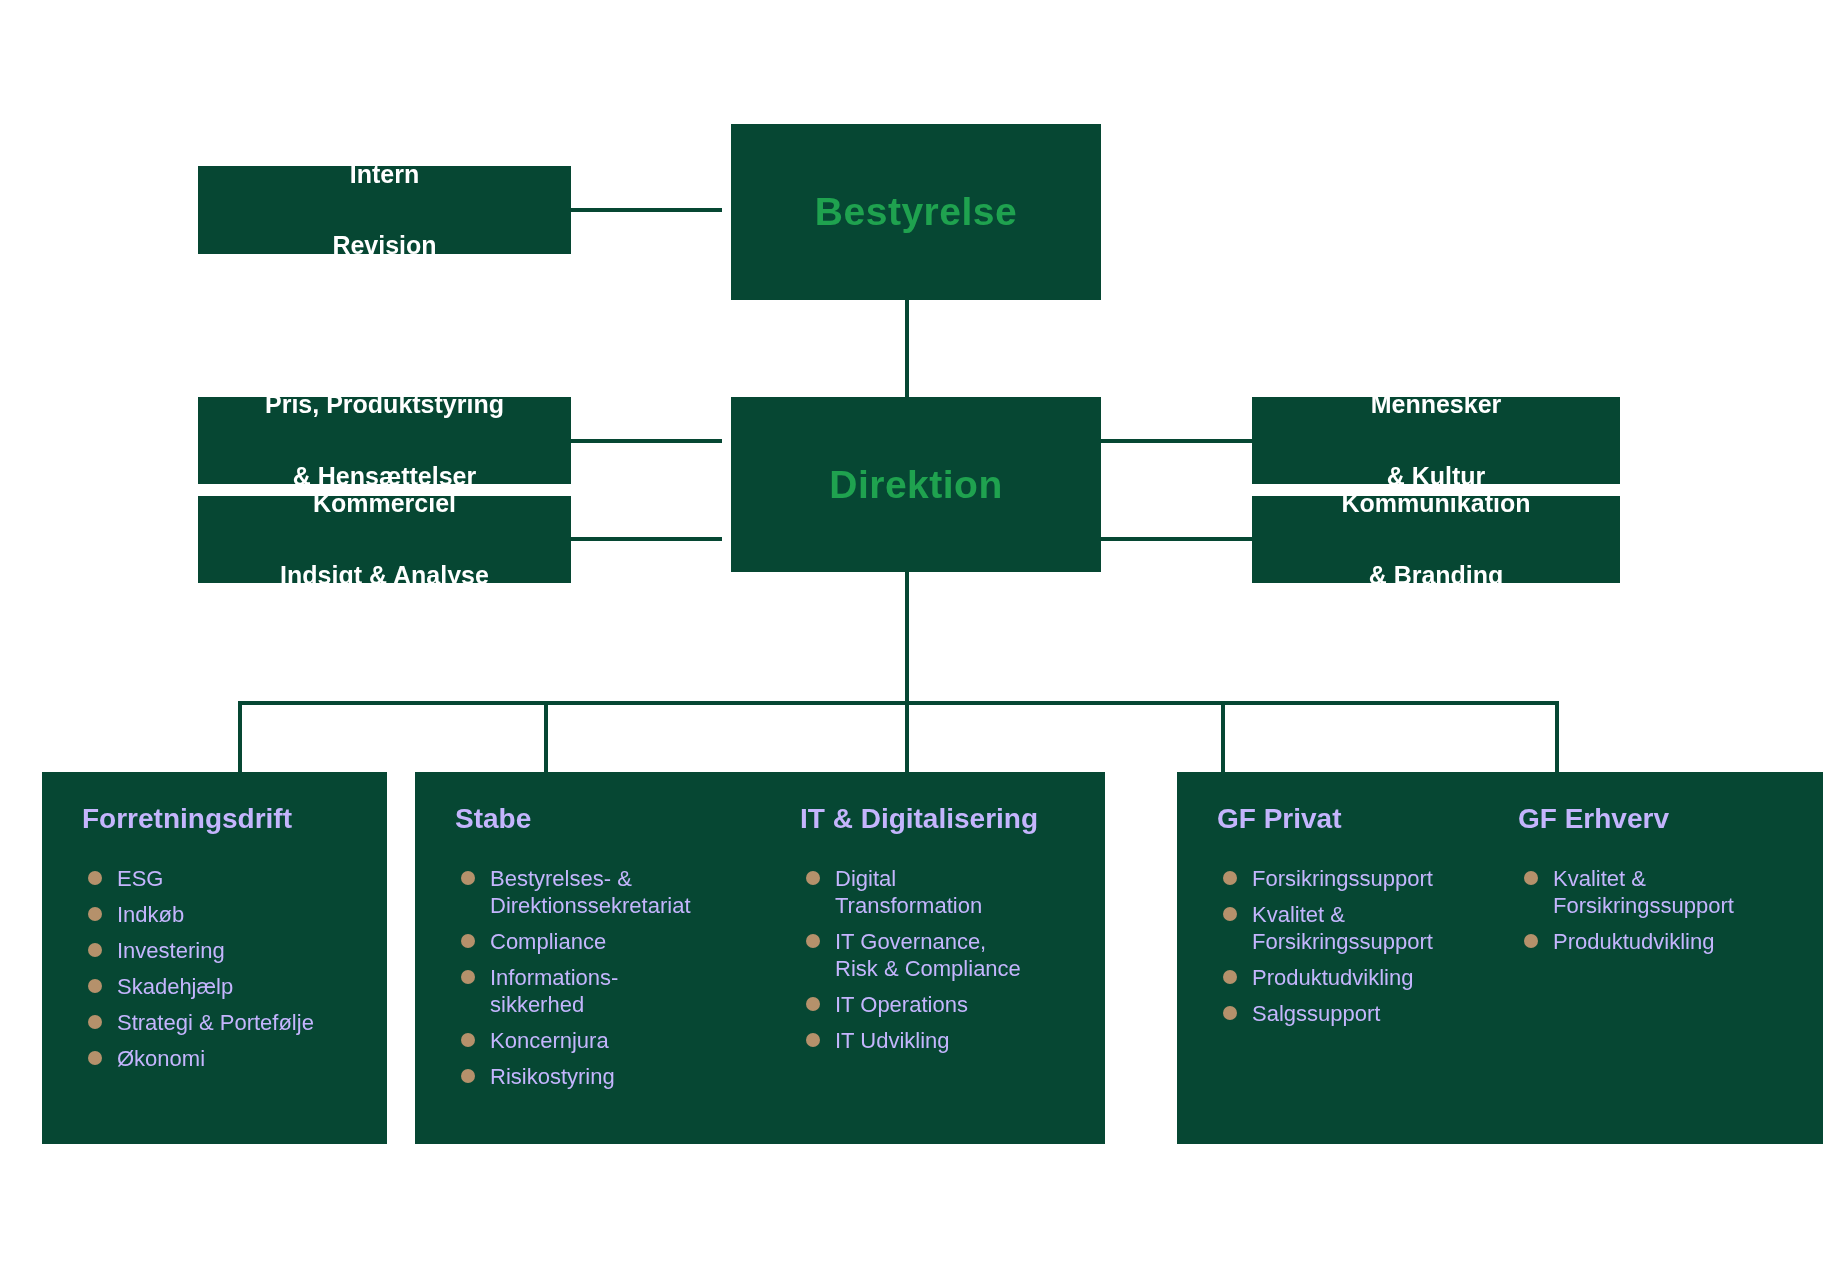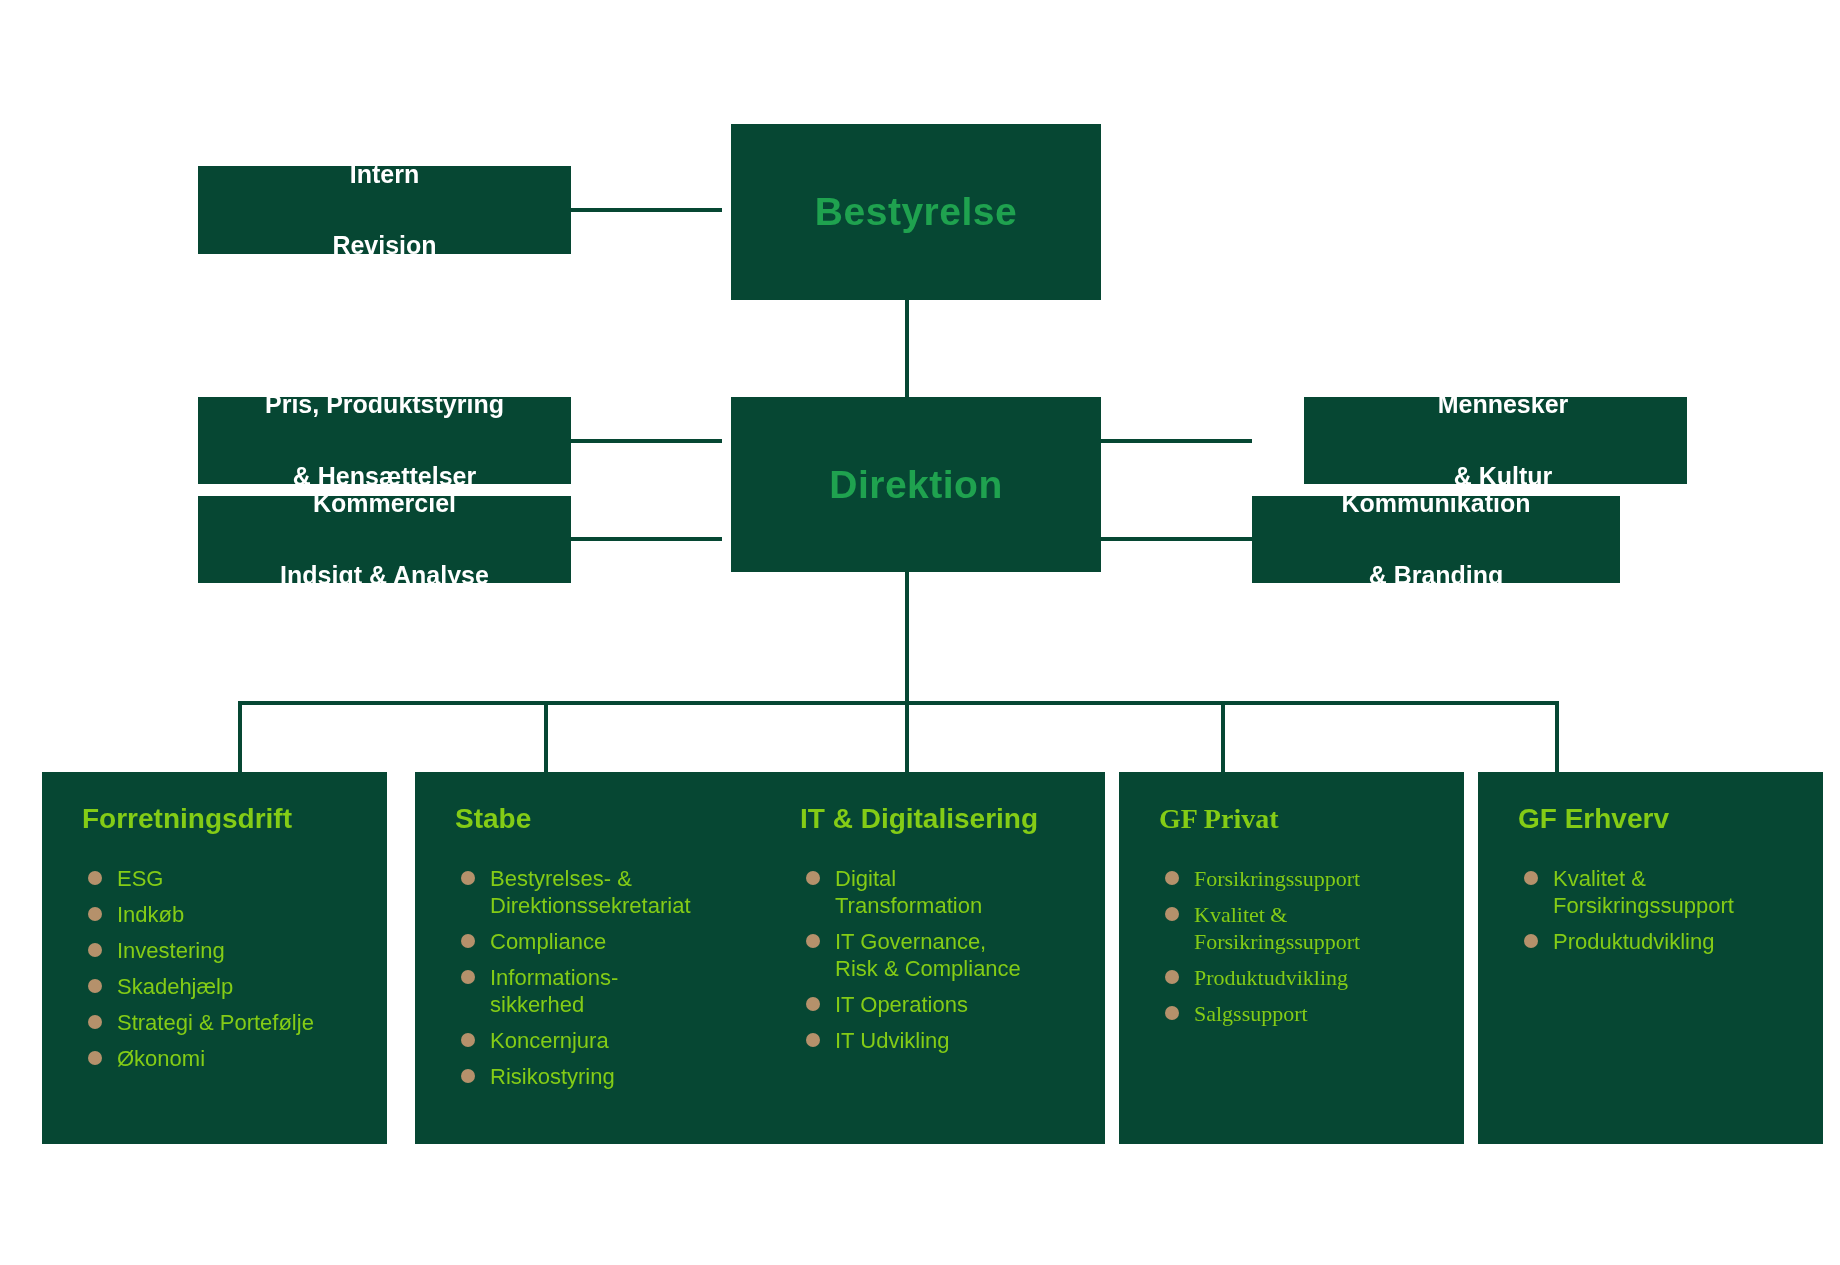--- a/index.html
+++ b/index.html
@@ -35,37 +35,37 @@
     font-size: 39px;
     color: var(--accent-green, #1FA24F);
     letter-spacing: 0.5px;
     margin-left: 9px;
   }
   #box-intern        { left: 198px;  top: 166px; width: 373px; height: 88px; }
   #box-bestyrelse    { left: 722px;  top: 124px; width: 370px; height: 176px; }
   #box-pris          { left: 198px;  top: 397px; width: 373px; height: 87px; }
   #box-kommerciel    { left: 198px;  top: 496px; width: 373px; height: 87px; }
   #box-direktion     { left: 722px;  top: 397px; width: 370px; height: 175px; }
-  #box-mennesker     { left: 1304px; top: 397px; width: 368px; height: 87px; padding-left: 15px; }
+  #box-mennesker     { left: 1252px; top: 397px; width: 368px; height: 87px; }
   #box-kommunikation { left: 1252px; top: 496px; width: 368px; height: 87px; }
 
   .dept {
     position: absolute;
     top: 772px;
     width: 345px;
     height: 372px;
     background: var(--box-green, #064733);
-    color: #84cc16;
+    color: #c4b5fd;
     box-sizing: border-box;
     padding: 32px 18px 0 40px;
   }
   .dept-0 { left: 42px; }
   .dept-1 { left: 415px; }
   .dept-2 { left: 760px; }
-  .dept-3 { left: 1119px; font-family: Liberation Serif, serif; }
+  .dept-3 { left: 1177px; }
   .dept-4 { left: 1478px; }
   .dept-title {
     margin: 0 0 30px 0;
     font-size: 28px;
     font-weight: bold;
     line-height: 1.1;
   }
   .dept-list {
     list-style: none;
     margin: 0;

